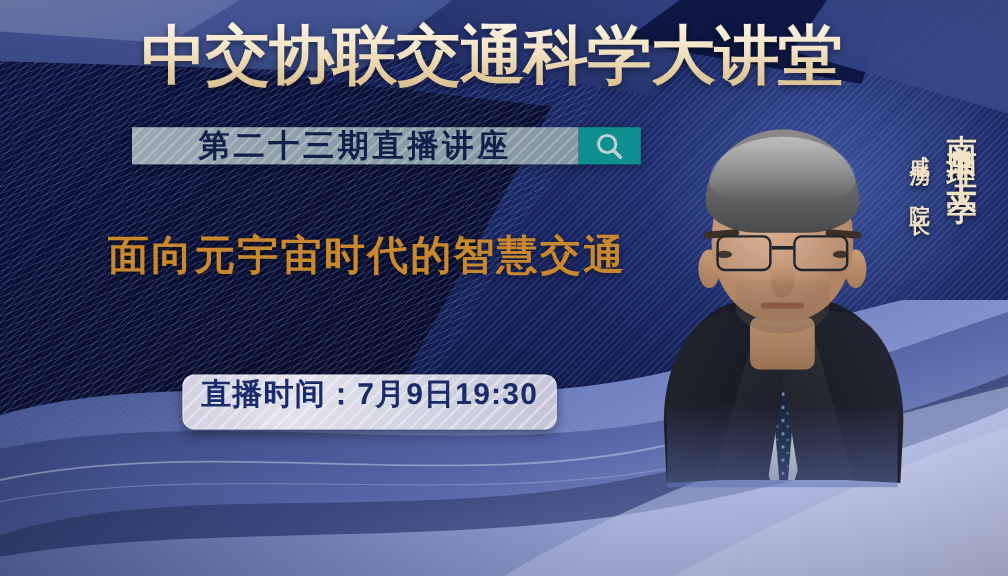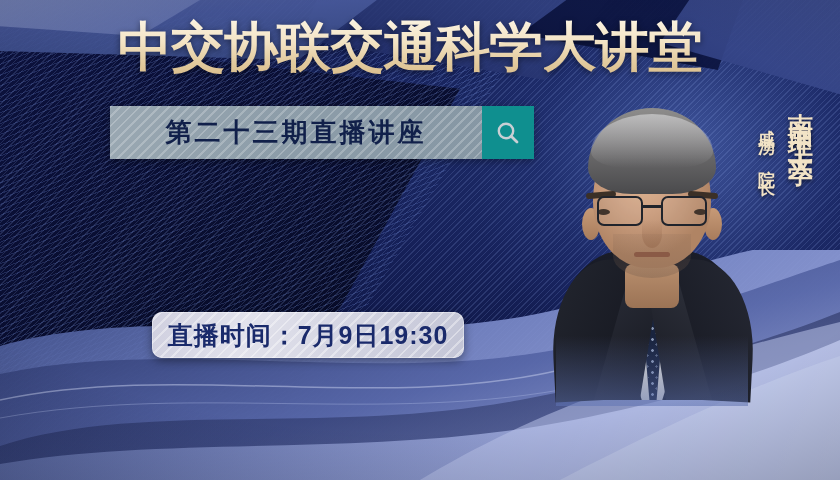--- a/index.html
+++ b/index.html
@@ -229,21 +229,21 @@
     color:transparent;
     -webkit-text-fill-color:transparent;
     transform:scaleX(1.02);
     transform-origin:left center;
     text-shadow:none;
     filter:drop-shadow(0 2px 3px rgba(0,0,0,.45));
   }
 
   
   .sub-bar{
-    position:absolute;left:110px;top:106px;width:424px;height:53px;
+    position:absolute;left:110px;top:106px;width:424px;height:31px;
     display:flex;align-items:stretch;
     box-shadow:0 2px 8px rgba(0,0,0,.35);
   }
   .sub-bar-text{
     flex:1;position:relative;
     background:linear-gradient(100deg,#9aa8b2 0%,#8d9da9 45%,#8697a4 100%);
     display:flex;align-items:center;justify-content:center;
     overflow:hidden;
   }
   .sub-bar-text::after{
@@ -273,21 +273,21 @@
     letter-spacing:2px;
     text-shadow:0 2px 5px rgba(0,0,0,.5);
   }
   .topic .l2{display:block;}
 
   
   .time-badge{
     position:absolute;left:152px;top:312px;width:312px;height:46px;
     border-radius:10px;
     background:linear-gradient(105deg,#cfcfdf 0%,#e2e2ec 30%,#d5d6e3 58%,#c3c5d6 100%);
-    display:flex;align-items:center;justify-content:center;
+    display:flex;align-items:flex-start;justify-content:center;
     overflow:hidden;
     box-shadow:0 3px 10px rgba(0,0,0,.4), inset 0 0 0 1px rgba(255,255,255,.35);
   }
   .time-badge::after{
     content:"";position:absolute;inset:0;
     background-image:repeating-linear-gradient(-45deg,
       rgba(255,255,255,0) 0px,rgba(255,255,255,0) 6px,
       rgba(255,255,255,.38) 6px,rgba(255,255,255,.38) 8px);
   }
   .time-badge span{
@@ -413,20 +413,21 @@
     </div>
     <div class="sub-bar-search">
       <svg width="26" height="26" viewBox="0 0 26 26">
         <circle cx="11" cy="11" r="7.2" fill="none" stroke="#c9cfd4" stroke-width="2.4"></circle>
         <line x1="16.2" y1="16.2" x2="22" y2="22" stroke="#c9cfd4" stroke-width="2.8" stroke-linecap="round"></line>
       </svg>
     </div>
   </div>
 
   <div class="topic">
+    <span>面向元宇宙时代的智慧交通</span>
   </div>
 
   <div class="time-badge">
     <span>直播时间：7月9日19:30</span>
   </div>
 
   <div class="v-affil">南京理工大学</div>
   <div class="v-name">戚湧　院长</div>
 
 

